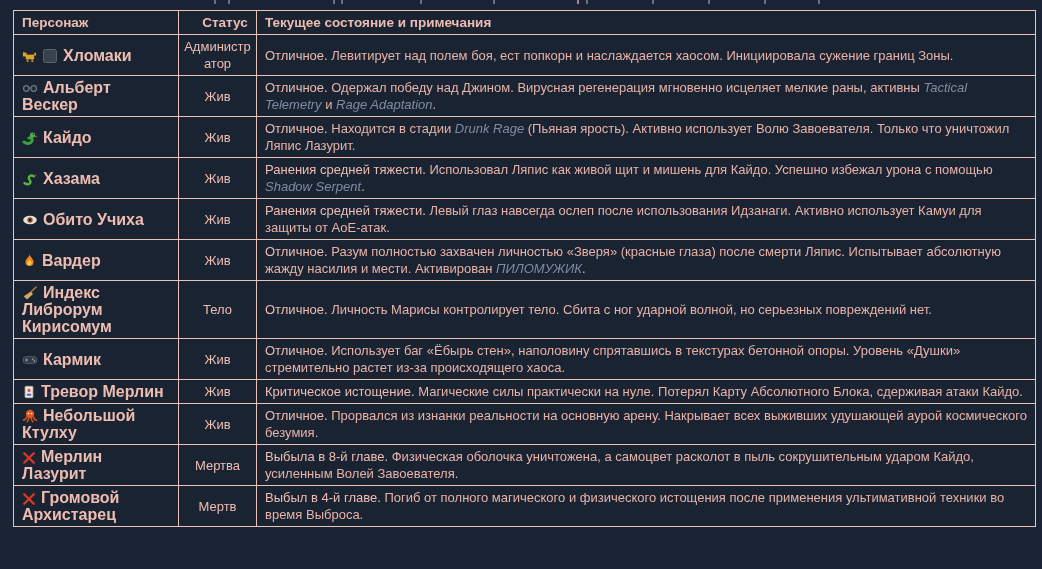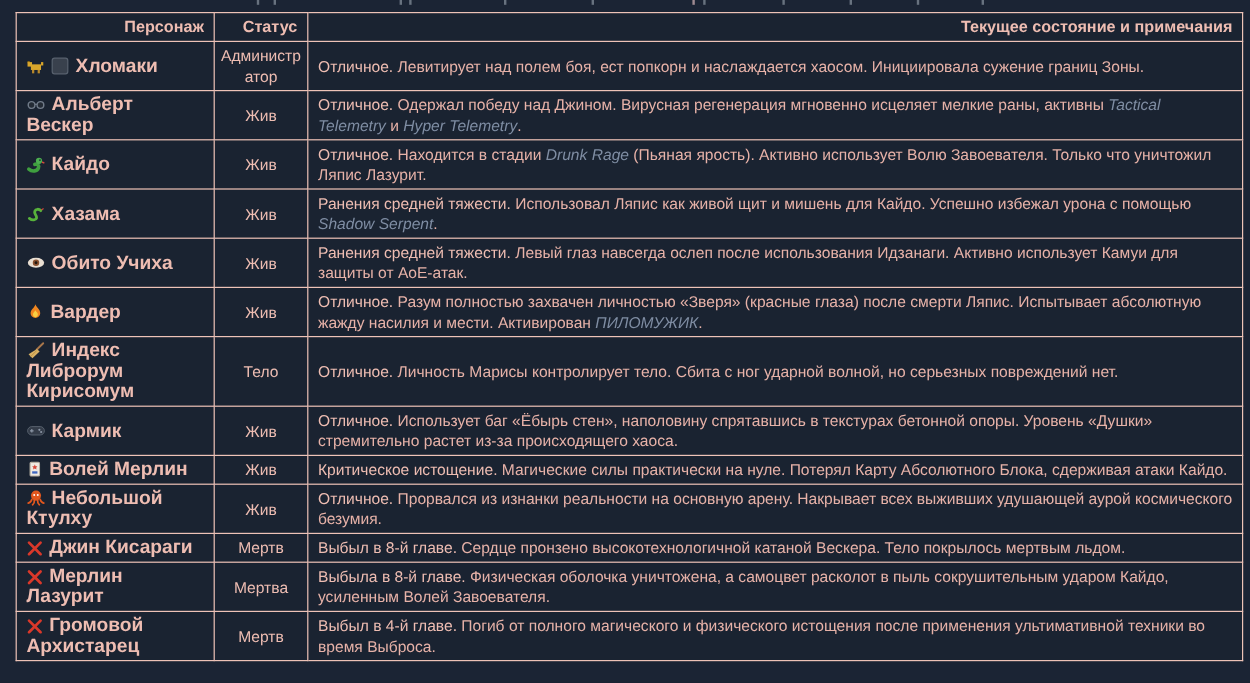--- a/index.html
+++ b/index.html
@@ -20,21 +20,21 @@
       420px 0 #68727f,493px 0 #68727f,577px 0 #a08b92,586px 0 #68727f,
       652px 0 #68727f,708px 0 #68727f,764px 0 #68727f,818px 0 #68727f;
   }
   table{
     border-collapse:collapse;position:absolute;left:13px;top:10px;width:1022px;
     table-layout:fixed;background:var(--cellbg);
   }
   th,td{border:1px solid var(--border);vertical-align:middle;}
   th{
     font-size:13.5px;font-weight:bold;color:var(--boldtext);
-    padding:3px 8px;text-align:right;line-height:17px;
+    padding:3px 8px;text-align:left;line-height:17px;
   }
   th.col-status{text-align:center;padding-left:23px;}
   td{font-size:13px;line-height:17px;color:var(--text);padding:3px 8px;}
   td.cell-char{font-weight:bold;font-size:16px;color:var(--boldtext);}
   td.cell-status{
     text-align:center;font-weight:normal;color:var(--boldtext);
     overflow-wrap:anywhere;padding:3px 4px;
   }
   td.cell-notes .b{font-weight:normal;color:var(--boldtext);}
   td.cell-notes .i{font-style:italic;color:var(--muted);}
@@ -74,21 +74,21 @@
         <td class="cell-status">Администратор</td>
         <td class="cell-notes"><span class="b">Отличное.</span><span> Левитирует над полем боя, ест попкорн и наслаждается хаосом. Инициировала сужение границ Зоны.</span></td>
       </tr>
       <tr>
         <td class="cell-char"><span class="icon"><svg width="16" height="16" viewBox="0 0 16 16">
               <circle cx="4.3" cy="8.5" r="2.8" fill="#242b35" stroke="#707a88" stroke-width="1.2"></circle>
               <circle cx="11.7" cy="8.5" r="2.8" fill="#242b35" stroke="#707a88" stroke-width="1.2"></circle>
               <path d="M7.1 8h1.8" stroke="#707a88" stroke-width="1.2"></path>
             </svg></span><span>Альберт Вескер</span></td>
         <td class="cell-status">Жив</td>
-        <td class="cell-notes"><span class="b">Отличное.</span><span> Одержал победу над Джином. Вирусная регенерация мгновенно исцеляет мелкие раны, активны </span><span class="i">Tactical Telemetry</span><span> и </span><span class="i">Hyper Telemetry</span><span>.</span></td>
+        <td class="cell-notes"><span class="b">Отличное.</span><span> Одержал победу над Джином. Вирусная регенерация мгновенно исцеляет мелкие раны, активны </span><span class="i">Tactical Telemetry</span><span> и </span><span class="i">Rage Adaptation</span><span>.</span></td>
       </tr>
       <tr>
         <td class="cell-char"><span class="icon"><svg width="16" height="16" viewBox="0 0 16 16">
               <path d="M2 12c3 2.5 7 1.5 8-1 .8-2-1-4-3-3" fill="none" stroke="#3f9f3f" stroke-width="3" stroke-linecap="round"></path>
               <circle cx="10.5" cy="5" r="2.6" fill="#4caf50"></circle>
               <circle cx="11.3" cy="4.4" r=".7" fill="#1c2531"></circle>
               <path d="M13 6l2 1" stroke="#d04a3a" stroke-width="1.2"></path>
             </svg></span><span>Кайдо</span></td>
         <td class="cell-status">Жив</td>
         <td class="cell-notes"><span class="b">Отличное.</span><span> Находится в стадии </span><span class="i">Drunk Rage</span><span> (Пьяная ярость). Активно использует Волю Завоевателя. Только что уничтожил Ляпис Лазурит.</span></td>
@@ -135,40 +135,33 @@
               <circle cx="12.3" cy="9" r=".9" fill="#8b95a5"></circle>
             </svg></span><span>Кармик</span></td>
         <td class="cell-status">Жив</td>
         <td class="cell-notes"><span class="b">Отличное.</span><span> Использует баг «Ёбырь стен», наполовину спрятавшись в текстурах бетонной опоры. Уровень «Душки» стремительно растет из-за происходящего хаоса.</span></td>
       </tr>
       <tr>
         <td class="cell-char"><span class="icon"><svg width="14" height="16" viewBox="0 0 16 16">
               <rect x="3.5" y="1.5" width="9" height="13" rx="1" fill="#efe9e0" stroke="#b7afa3"></rect>
               <path d="M8 3.5l.8 1.6 1.7.2-1.2 1.2.3 1.7L8 7.4 6.4 8.2l.3-1.7-1.2-1.2 1.7-.2z" fill="#d8483a"></path>
               <rect x="5.5" y="10" width="5" height="2.2" fill="#3e66c0"></rect>
-            </svg></span><span>Волей Мерлин</span></td>
+            </svg></span><span>Тревор Мерлин</span></td>
         <td class="cell-status">Жив</td>
         <td class="cell-notes"><span class="b">Критическое истощение.</span><span> Магические силы практически на нуле. Потерял Карту Абсолютного Блока, сдерживая атаки Кайдо.</span></td>
       </tr>
       <tr>
         <td class="cell-char"><span class="icon"><svg width="16" height="16" viewBox="0 0 16 16">
               <circle cx="8" cy="6" r="4.2" fill="#e2571e"></circle>
               <circle cx="6.5" cy="5.5" r=".8" fill="#fff"></circle>
               <circle cx="9.5" cy="5.5" r=".8" fill="#fff"></circle>
               <path d="M4.5 9.2C4 11 2.5 12 1.5 12.2M6.6 10c.2 1.8-.6 3-1.4 3.6M9.4 10c-.2 1.8.6 3 1.4 3.6M11.5 9.2c.5 1.8 2 2.8 3 3" fill="none" stroke="#e2571e" stroke-width="1.5" stroke-linecap="round"></path>
             </svg></span><span>Небольшой Ктулху</span></td>
         <td class="cell-status">Жив</td>
         <td class="cell-notes"><span class="b">Отличное.</span><span> Прорвался из изнанки реальности на основную арену. Накрывает всех выживших удушающей аурой космического безумия.</span></td>
-      </tr>
-      <tr>
-        <td class="cell-char"><span class="icon"><svg width="14" height="14" viewBox="0 0 16 16">
-              <path d="M2.5 2.5l11 11M13.5 2.5l-11 11" stroke="var(--cross)" stroke-width="2.6" stroke-linecap="round"></path>
-            </svg></span><span>Джин Кисараги</span></td>
-        <td class="cell-status">Мертв</td>
-        <td class="cell-notes"><span class="b">Выбыл в 8-й главе.</span><span> Сердце пронзено высокотехнологичной катаной Вескера. Тело покрылось мертвым льдом.</span></td>
       </tr>
       <tr>
         <td class="cell-char"><span class="icon"><svg width="14" height="14" viewBox="0 0 16 16">
               <path d="M2.5 2.5l11 11M13.5 2.5l-11 11" stroke="var(--cross)" stroke-width="2.6" stroke-linecap="round"></path>
             </svg></span><span>Мерлин Лазурит</span></td>
         <td class="cell-status">Мертва</td>
         <td class="cell-notes"><span class="b">Выбыла в 8-й главе.</span><span> Физическая оболочка уничтожена, а самоцвет расколот в пыль сокрушительным ударом Кайдо, усиленным Волей Завоевателя.</span></td>
       </tr>
       <tr>
         <td class="cell-char"><span class="icon"><svg width="14" height="14" viewBox="0 0 16 16">

